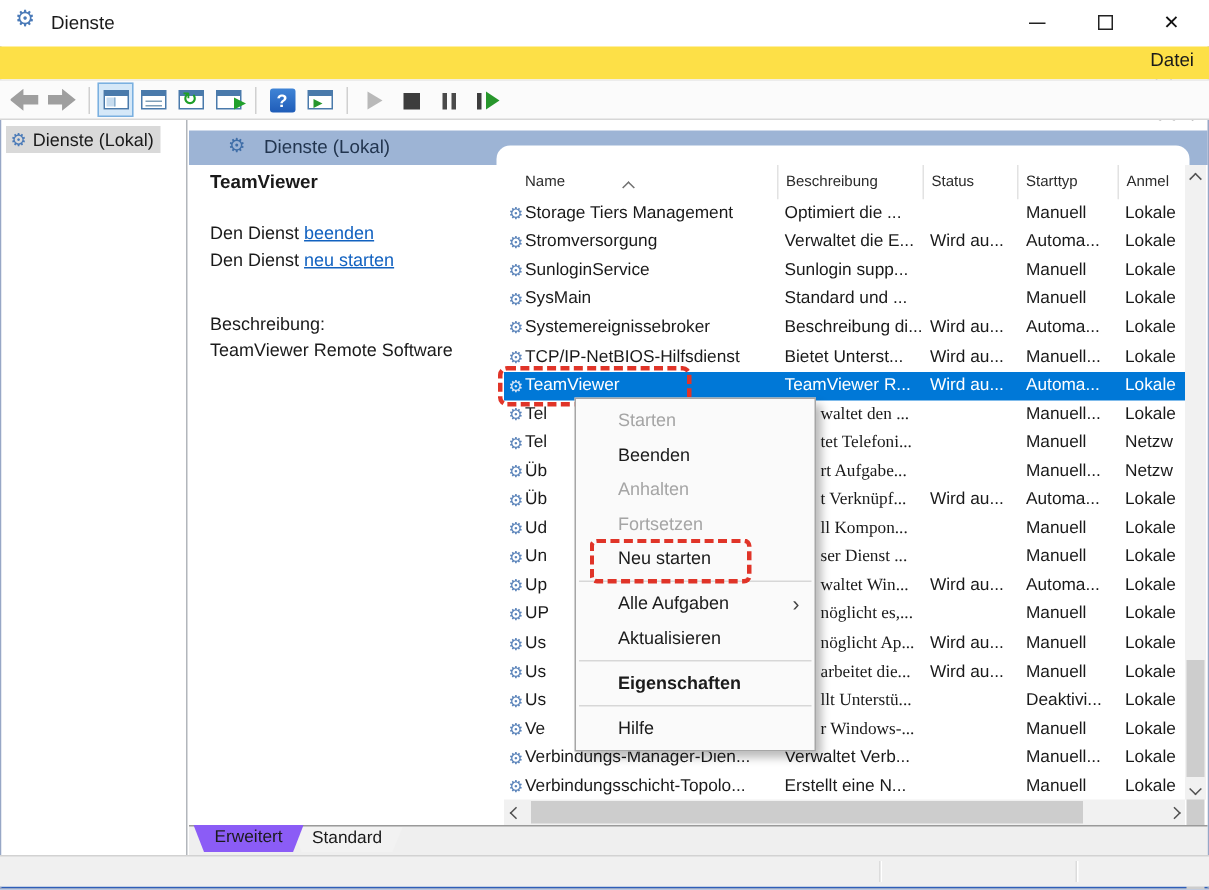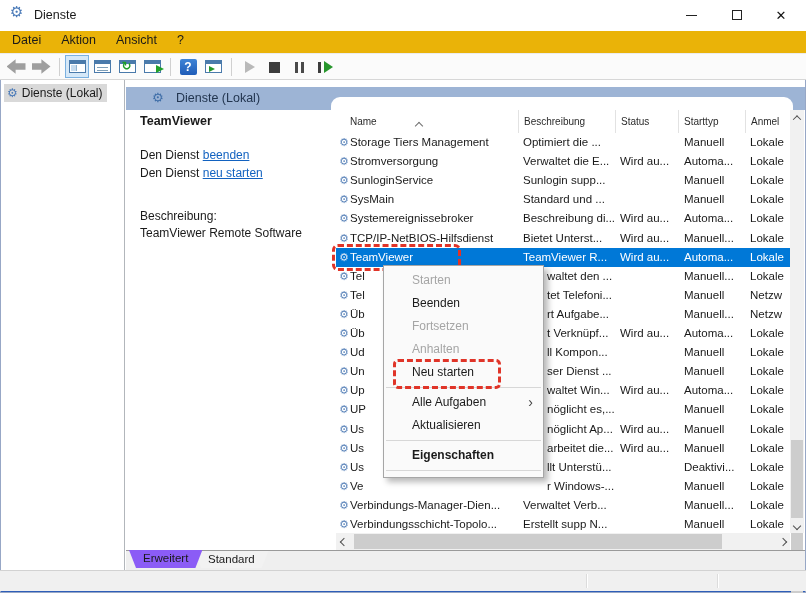--- a/index.html
+++ b/index.html
@@ -13,21 +13,21 @@
   .app-icon{position:absolute;left:10px;top:5px;font-size:15px;color:#4a7ab8;line-height:1;
             font-family:"DejaVu Sans",sans-serif;}
   .win-title{position:absolute;left:34px;top:8px;font-size:12.5px;}
   .caption-btn{position:absolute;top:0;width:46px;height:30px;display:flex;align-items:center;justify-content:center;}
   .cb-min{right:92px;} .cb-max{right:46px;} .cb-close{right:2px;}
   .glyph-min{width:11px;height:1px;background:#222;}
   .glyph-max{width:10px;height:10px;border:1px solid #222;}
   .glyph-close{font-size:13px;color:#111;line-height:1;font-family:"DejaVu Sans",sans-serif;}
 
   
-  .menubar{position:absolute;left:0;top:31px;width:100%;height:22px;background:#eab308;display:flex;align-items:flex-start;padding-left:2px;}
+  .menubar{position:absolute;left:0;top:31px;width:100%;height:22px;background:#fde047;display:flex;align-items:flex-end;padding-left:2px;flex-direction:column;}
   .menu-item{padding:2px 10px;font-size:12.5px;}
 
   
   .toolbar{position:absolute;left:0;top:53px;width:100%;height:27px;background:#fbfbfb;
            border-top:1px solid #ececec;border-bottom:1px solid #d7d7d7;display:flex;align-items:center;padding-left:4px;}
   .tb-btn{width:24px;height:23px;display:flex;align-items:center;justify-content:center;border:1px solid transparent;margin-right:1px;}
   .tb-btn.active{background:#d5e8f8;border-color:#7ab0e0;}
   .tb-sep{width:1px;height:18px;background:#d0d0d0;margin:0 5px;}
   .ticon{position:relative;width:19px;height:16px;}
   
@@ -79,21 +79,21 @@
 
   .list-body{position:absolute;left:336px;top:133px;width:454px;height:402px;overflow:hidden;background:#fff;}
   .row{position:absolute;left:0;width:454px;height:19.1px;white-space:nowrap;font-size:11.5px;}
   .row span{position:absolute;top:0;line-height:19.1px;overflow:hidden;white-space:nowrap;}
   .row .c-icon{left:3px;font-size:11px;color:#5b84ba;top:1px;line-height:17px;}
   .row .c-name{left:14px;width:168px;}
   .row .c-desc{left:187px;width:93px;}
   .row .c-status{left:284px;width:59px;}
   .row .c-start{left:348px;width:61px;}
   .row .c-logon{left:414px;width:40px;}
-  .row.covered .c-desc{padding-left:24px;}
+  .row.covered .c-desc{padding-left:24px;font-family:Liberation Serif, serif;}
   .row.selected{background:var(--sel);color:#fff;}
   .row.selected .c-icon{color:#d9e6f6;}
 
   .red-rect-row{position:absolute;left:332px;top:244px;width:129px;height:27px;
                 border:3px dashed var(--red);border-radius:6px;z-index:4;}
 
   
   .chev{display:inline-block;width:6px;height:6px;border-top:1.6px solid #505050;border-left:1.6px solid #505050;}
   .chev.up{transform:rotate(45deg) translate(1px,1px);}
   .chev.down{transform:rotate(225deg);}
@@ -392,21 +392,21 @@
         <span class="c-icon gear">⚙</span>
         <span class="c-name">Verbindungs-Manager-Dien...</span>
         <span class="c-desc">Verwaltet Verb...</span>
         <span class="c-status"></span>
         <span class="c-start">Manuell...</span>
         <span class="c-logon">Lokale</span>
       </div>
       <div class="row" style="top: 382px;">
         <span class="c-icon gear">⚙</span>
         <span class="c-name">Verbindungsschicht-Topolo...</span>
-        <span class="c-desc">Erstellt supp N...</span>
+        <span class="c-desc">Erstellt eine N...</span>
         <span class="c-status"></span>
         <span class="c-start">Manuell</span>
         <span class="c-logon">Lokale</span>
       </div>
     </div>
 
   <div class="red-rect-row"></div>
 
   <div class="vscroll">
     <div class="vs-btn vs-up">
@@ -434,24 +434,25 @@
   </div>
 
   <div class="statusbar">
     <div class="sb-sep" style="left:586px;"></div>
     <div class="sb-sep" style="left:717px;"></div>
   </div>
 
   <div class="context-menu" id="context-menu">
       <div class="cm-item disabled">Starten</div>
       <div class="cm-item">Beenden</div>
+      <div class="cm-item disabled">Anhalten</div>
       <div class="cm-item disabled">Fortsetzen</div>
-      <div class="cm-item disabled">Anhalten</div>
       <div class="cm-item red-outline">Neu starten</div>
       <div class="cm-sep"></div>
       <div class="cm-item">Alle Aufgaben<span class="cm-sub">›</span></div>
       <div class="cm-item">Aktualisieren</div>
       <div class="cm-sep"></div>
       <div class="cm-item bold">Eigenschaften</div>
       <div class="cm-sep"></div>
+      <div class="cm-item">Hilfe</div>
     </div>
 
 </div>
 
 </body></html>

